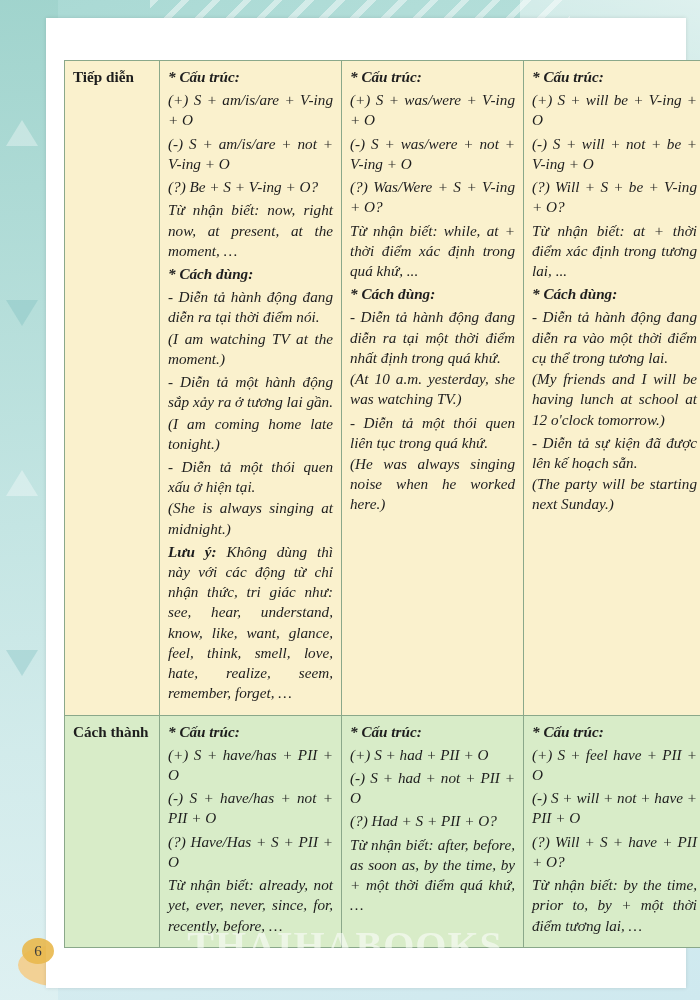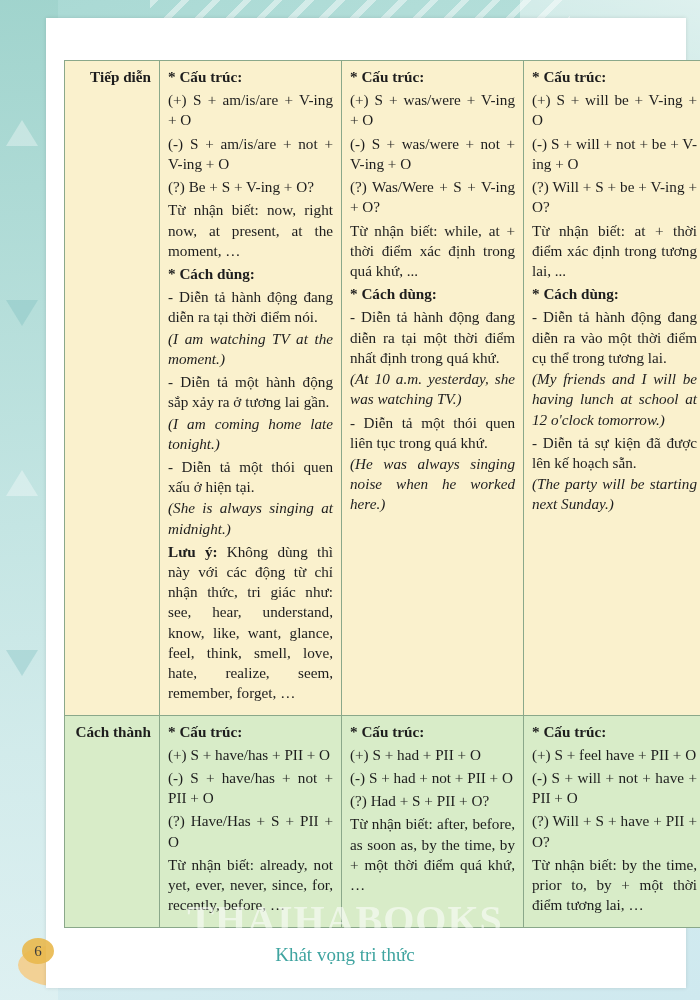--- a/index.html
+++ b/index.html
@@ -153,33 +153,34 @@
     padding: 6px 8px 8px 8px;
     font-size: 15.2px;
     line-height: 1.33;
     color: #1d1d1d;
   }
   .row-cont td { background: #faf1cd; }
   .row-perf td { background: #d8ecc8; }
 
   td.label {
     width: 78px;
-    text-align: right;
+    text-align: left;
     vertical-align: middle;
     font-weight: bold;
     font-size: 15.5px;
     padding: 4px;
   }
   td.col { width: 165px; }
 
   .hl { font-weight: bold; margin-top: 19px; }
   .ital { font-style: italic; }
   p.line {
     margin: 0 0 3px 0;
     text-align: justify;
+    font-style: italic;
   }
   p.line.tight { margin-bottom: 1px; }
   .sec-head { margin-top: 5px; }
 </style>
 </head>
 <body>
 
 <div class="page-bg">
   <div class="bg-band"></div>
   <div class="bg-zig"></div>
@@ -272,19 +273,18 @@
           <p class="line">(?) Will + S + have + PII + O?</p>
           <p class="line">Từ nhận biết: by the time, prior to, by + một thời điểm tương lai, …</p>
         </td>
       </tr>
     </tbody>
   </table>
 </div>
 
 <div class="watermark">
   <div class="wm-main">THAIHABOOKS</div>
-  <div class="wm-sub">Khát vọng tri thức</div>
 </div>
 
 <div class="page-num">
   <div class="pn-ellipse"></div>
   <div class="pn-text">6</div>
 </div>
 
 </body></html>

